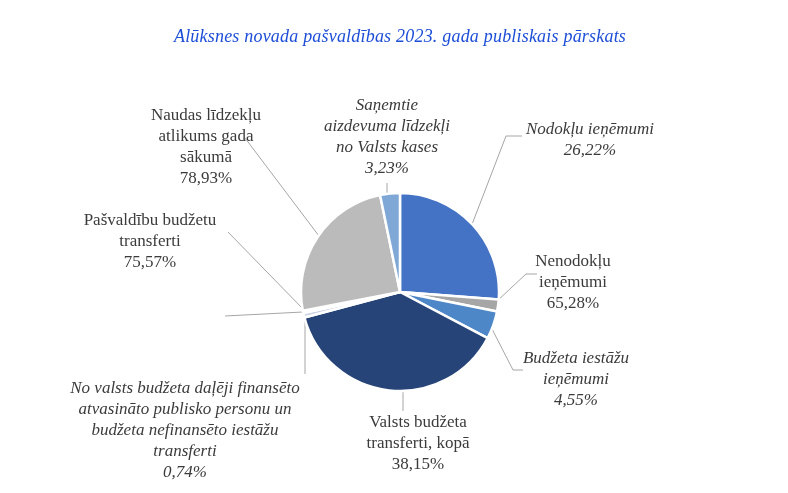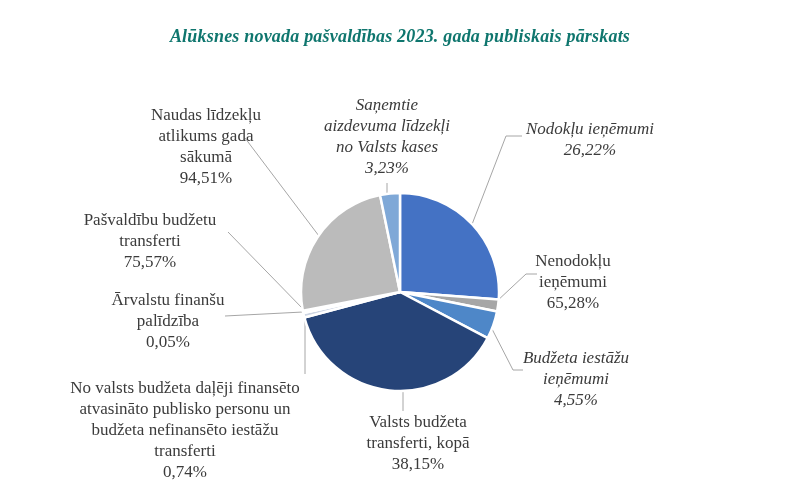--- a/index.html
+++ b/index.html
@@ -9,23 +9,22 @@
     background:#ffffff;
     font-family:"Liberation Serif", serif;
     overflow:hidden;
   }
   .chart-title{
     position:absolute;
     left:12px;right:0;top:26px;
     text-align:center;
     font-style:italic;
     font-size:18px;
-    color:#0f766e;
+    color:#1d4ed8;
     letter-spacing:0.2px;
-    font-weight:bold;
   }
   .pie-svg{position:absolute;left:0;top:0;}
   .callout{
     position:absolute;
     text-align:center;
     white-space:pre;
     font-size:17px;
     line-height:21px;
     color:#3b3b3b;
   }
@@ -84,37 +83,34 @@
 65,28%</div>
 
   <div class="callout" style="left:516px;top:347px;width:120px;font-style:italic;">Budžeta iestāžu
 ieņēmumi
 4,55%</div>
 
   <div class="callout" style="left:343px;top:411px;width:150px;">Valsts budžeta
 transferti, kopā
 38,15%</div>
 
-  <div class="callout" style="left:45px;top:377px;width:280px;">No valsts budžeta daļēji finansēto
+  <div class="callout" style="left:45px;top:377px;width:280px;font-style:italic;">No valsts budžeta daļēji finansēto
 atvasināto publisko personu un
 budžeta nefinansēto iestāžu
 transferti
 0,74%</div>
 
-  <div class="callout" style="left:98px;top:289px;width:140px;">Ārvalstu finanšu
-palīdzība
-0,05%</div>
 
   <div class="callout" style="left:75px;top:209px;width:150px;">Pašvaldību budžetu
 transferti
 75,57%</div>
 
   <div class="callout" style="left:126px;top:104px;width:160px;">Naudas līdzekļu
 atlikums gada
 sākumā
-94,51%</div>
+78,93%</div>
 
   <div class="callout" style="left:297px;top:94px;width:180px;font-style:italic;">Saņemtie
 aizdevuma līdzekļi
 no Valsts kases
 3,23%</div>
 
 </div>
 
 </body></html>

